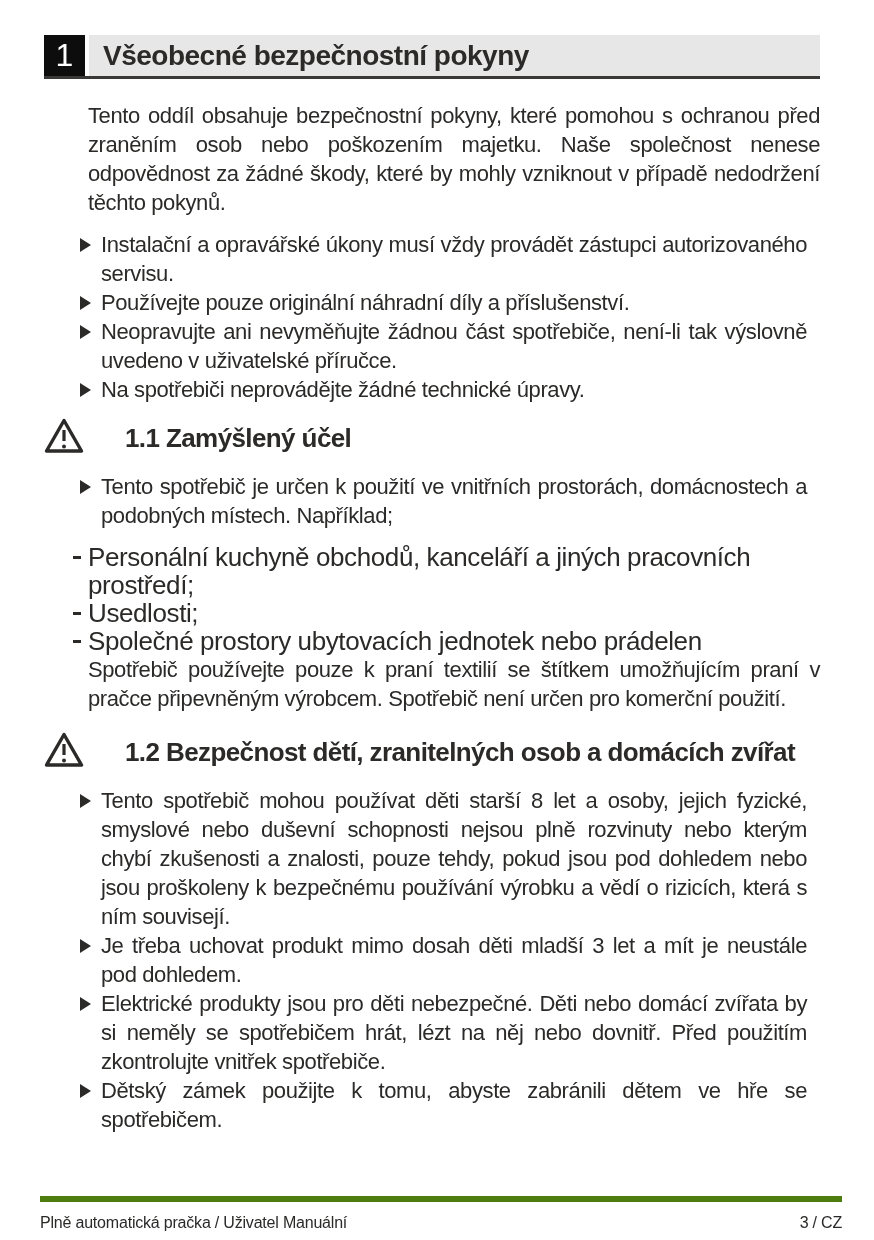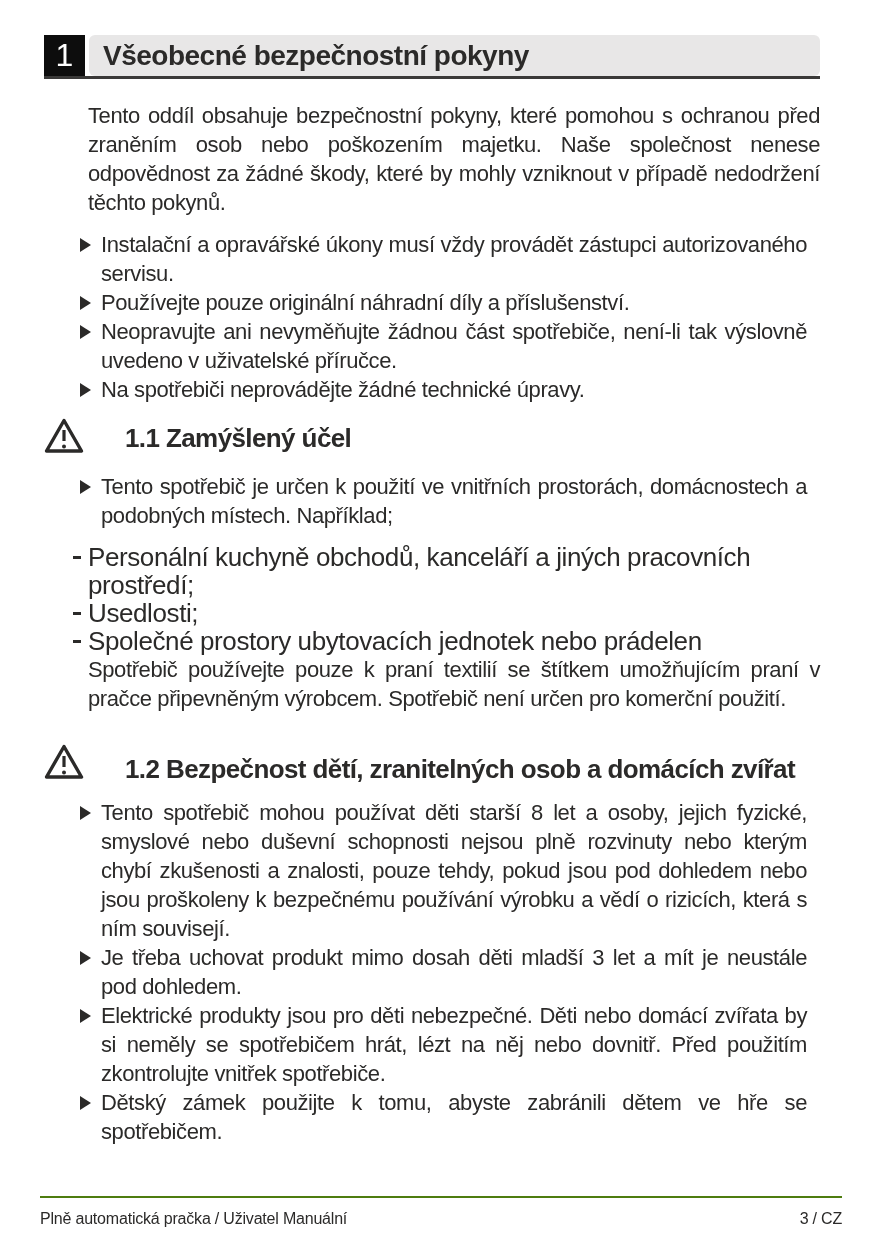--- a/index.html
+++ b/index.html
@@ -24,21 +24,20 @@
     font-size:32px;font-weight:400;
     display:flex;align-items:center;justify-content:center;
     flex:0 0 auto;
   }
   .chapter-bar{
     flex:1 1 auto;
     margin-left:4px;
     background:#e8e7e7;
     display:flex;align-items:center;
     padding-left:14px;
-    border-radius:6px;
   }
   .chapter-title{
     font-size:28px;font-weight:700;
     letter-spacing:-0.5px;
     color:#2b2a29;
   }
   
   .content{
     margin:0 54px 0 88px;
   }
@@ -74,33 +73,33 @@
   }
   .dash-marker{
     position:absolute;left:-15px;top:13px;
     width:8px;height:2.5px;background:#2b2a29;
   }
   
   .sec-heading{
     margin:12px 54px 2px 44px;
     display:flex;align-items:center;gap:36px;
   }
-  .sec-heading.second{margin-top:30px;align-items:flex-end;}
+  .sec-heading.second{margin-top:18px;}
   .warn-icon{flex:0 0 auto;margin-right:5px;}
   .sec-title{
     font-size:26px;font-weight:700;
     letter-spacing:-0.6px;
     color:#2b2a29;
     white-space:nowrap;
   }
   
   .footer{
     position:absolute;
     left:40px;right:32px;top:1196px;
-    border-top:2px solid #4d7c0f;
+    border-top:6px solid #4d7c0f;
     padding-top:12px;
     display:flex;justify-content:space-between;
     font-size:16px;letter-spacing:-0.2px;
     color:#2b2a29;
   }
 </style>
 </head>
 <body>
 
 <div class="page">

